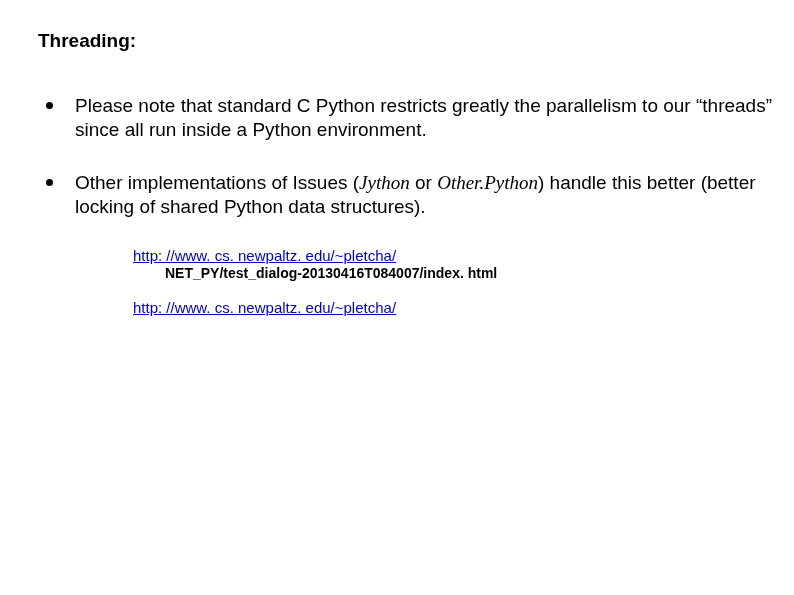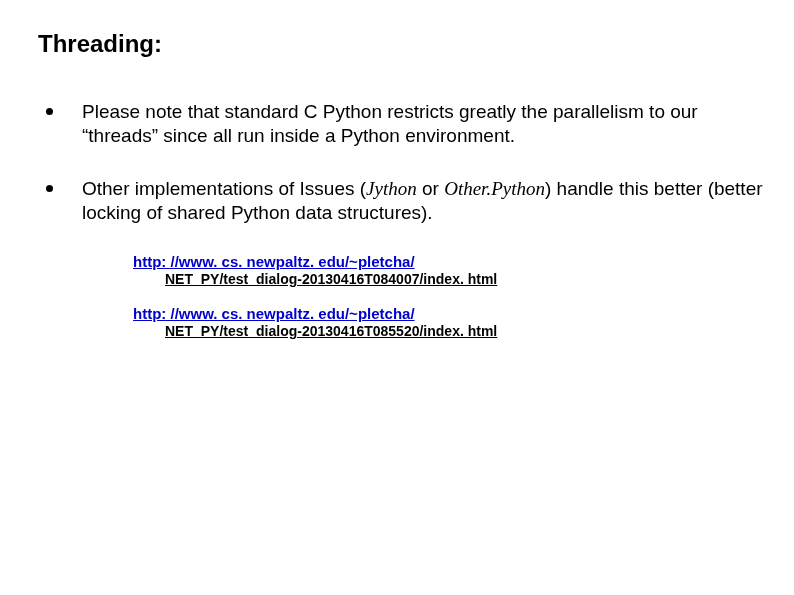--- a/index.html
+++ b/index.html
@@ -5,32 +5,31 @@
   * { margin: 0; padding: 0; box-sizing: border-box; }
   body {
     width: 794px;
     height: 595px;
     background: #ffffff;
     font-family: Arial, Helvetica, sans-serif;
     color: #000000;
     padding: 30px 18px 0 38px;
   }
   .title {
-    font-size: 24px;
+    font-size: 19px;
     font-weight: bold;
     margin-bottom: 42px;
   }
   .bullet-list {
     list-style: none;
     padding-left: 8px;
   }
   .bullet-item {
     display: flex;
     margin-bottom: 28px;
-    gap: 7px;
   }
   .bullet-marker {
     width: 7px;
     height: 7px;
     background: #000;
     border-radius: 50%;
     flex-shrink: 0;
     margin-top: 8px;
     margin-right: 22px;
   }
@@ -45,29 +44,27 @@
     margin-top: 10px;
   }
   .link-group {
     margin-bottom: 18px;
   }
   .link {
     font-size: 15px;
     color: #0000cc;
     text-decoration: underline;
     display: inline-block;
-    font-weight: bold;
   }
   .link-sub {
     font-size: 14px;
     font-weight: bold;
     color: #000;
     margin-left: 32px;
     margin-top: 0px;
-    text-decoration: underline;
   }
 </style>
 </head>
 <body>
 
 <div class="title">Threading:</div>
 
 <ul class="bullet-list">
   <li class="bullet-item">
     <span class="bullet-marker"></span>
@@ -79,15 +76,14 @@
   </li>
 </ul>
 
 <div class="links-block">
   <div class="link-group">
     <a class="link">http: //www. cs. newpaltz. edu/~pletcha/</a>
     <div class="link-sub">NET_PY/test_dialog-20130416T084007/index. html</div>
   </div>
   <div class="link-group">
     <a class="link">http: //www. cs. newpaltz. edu/~pletcha/</a>
-    <div class="link-sub">NET_PY/test_dialog-20130416T085520/index. html</div>
   </div>
 </div>
 
 </body></html>

